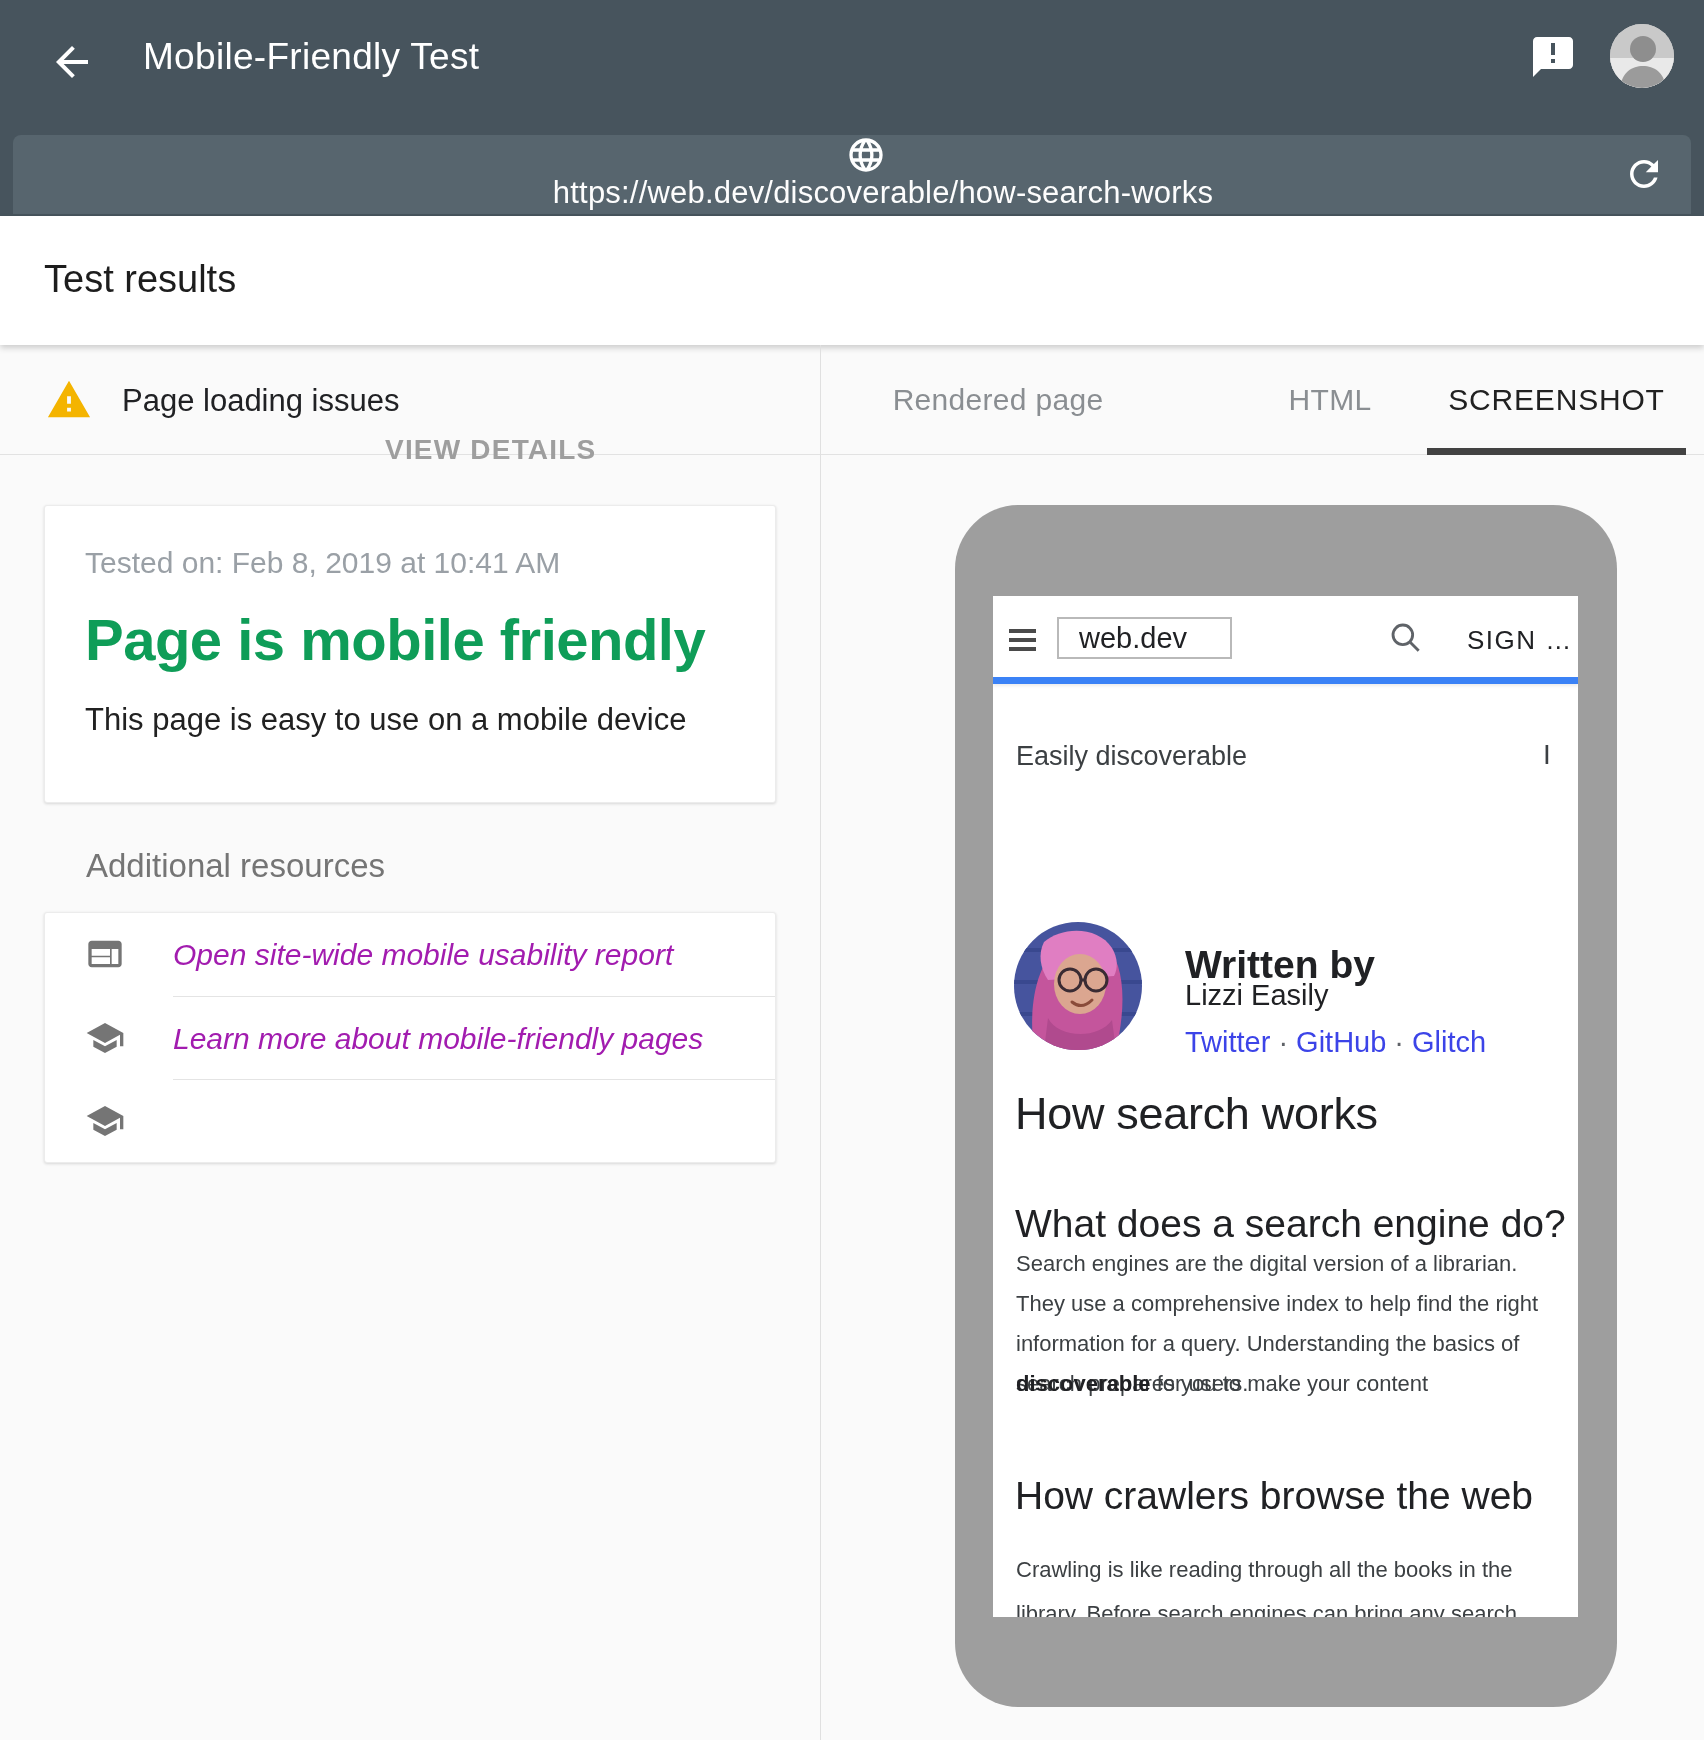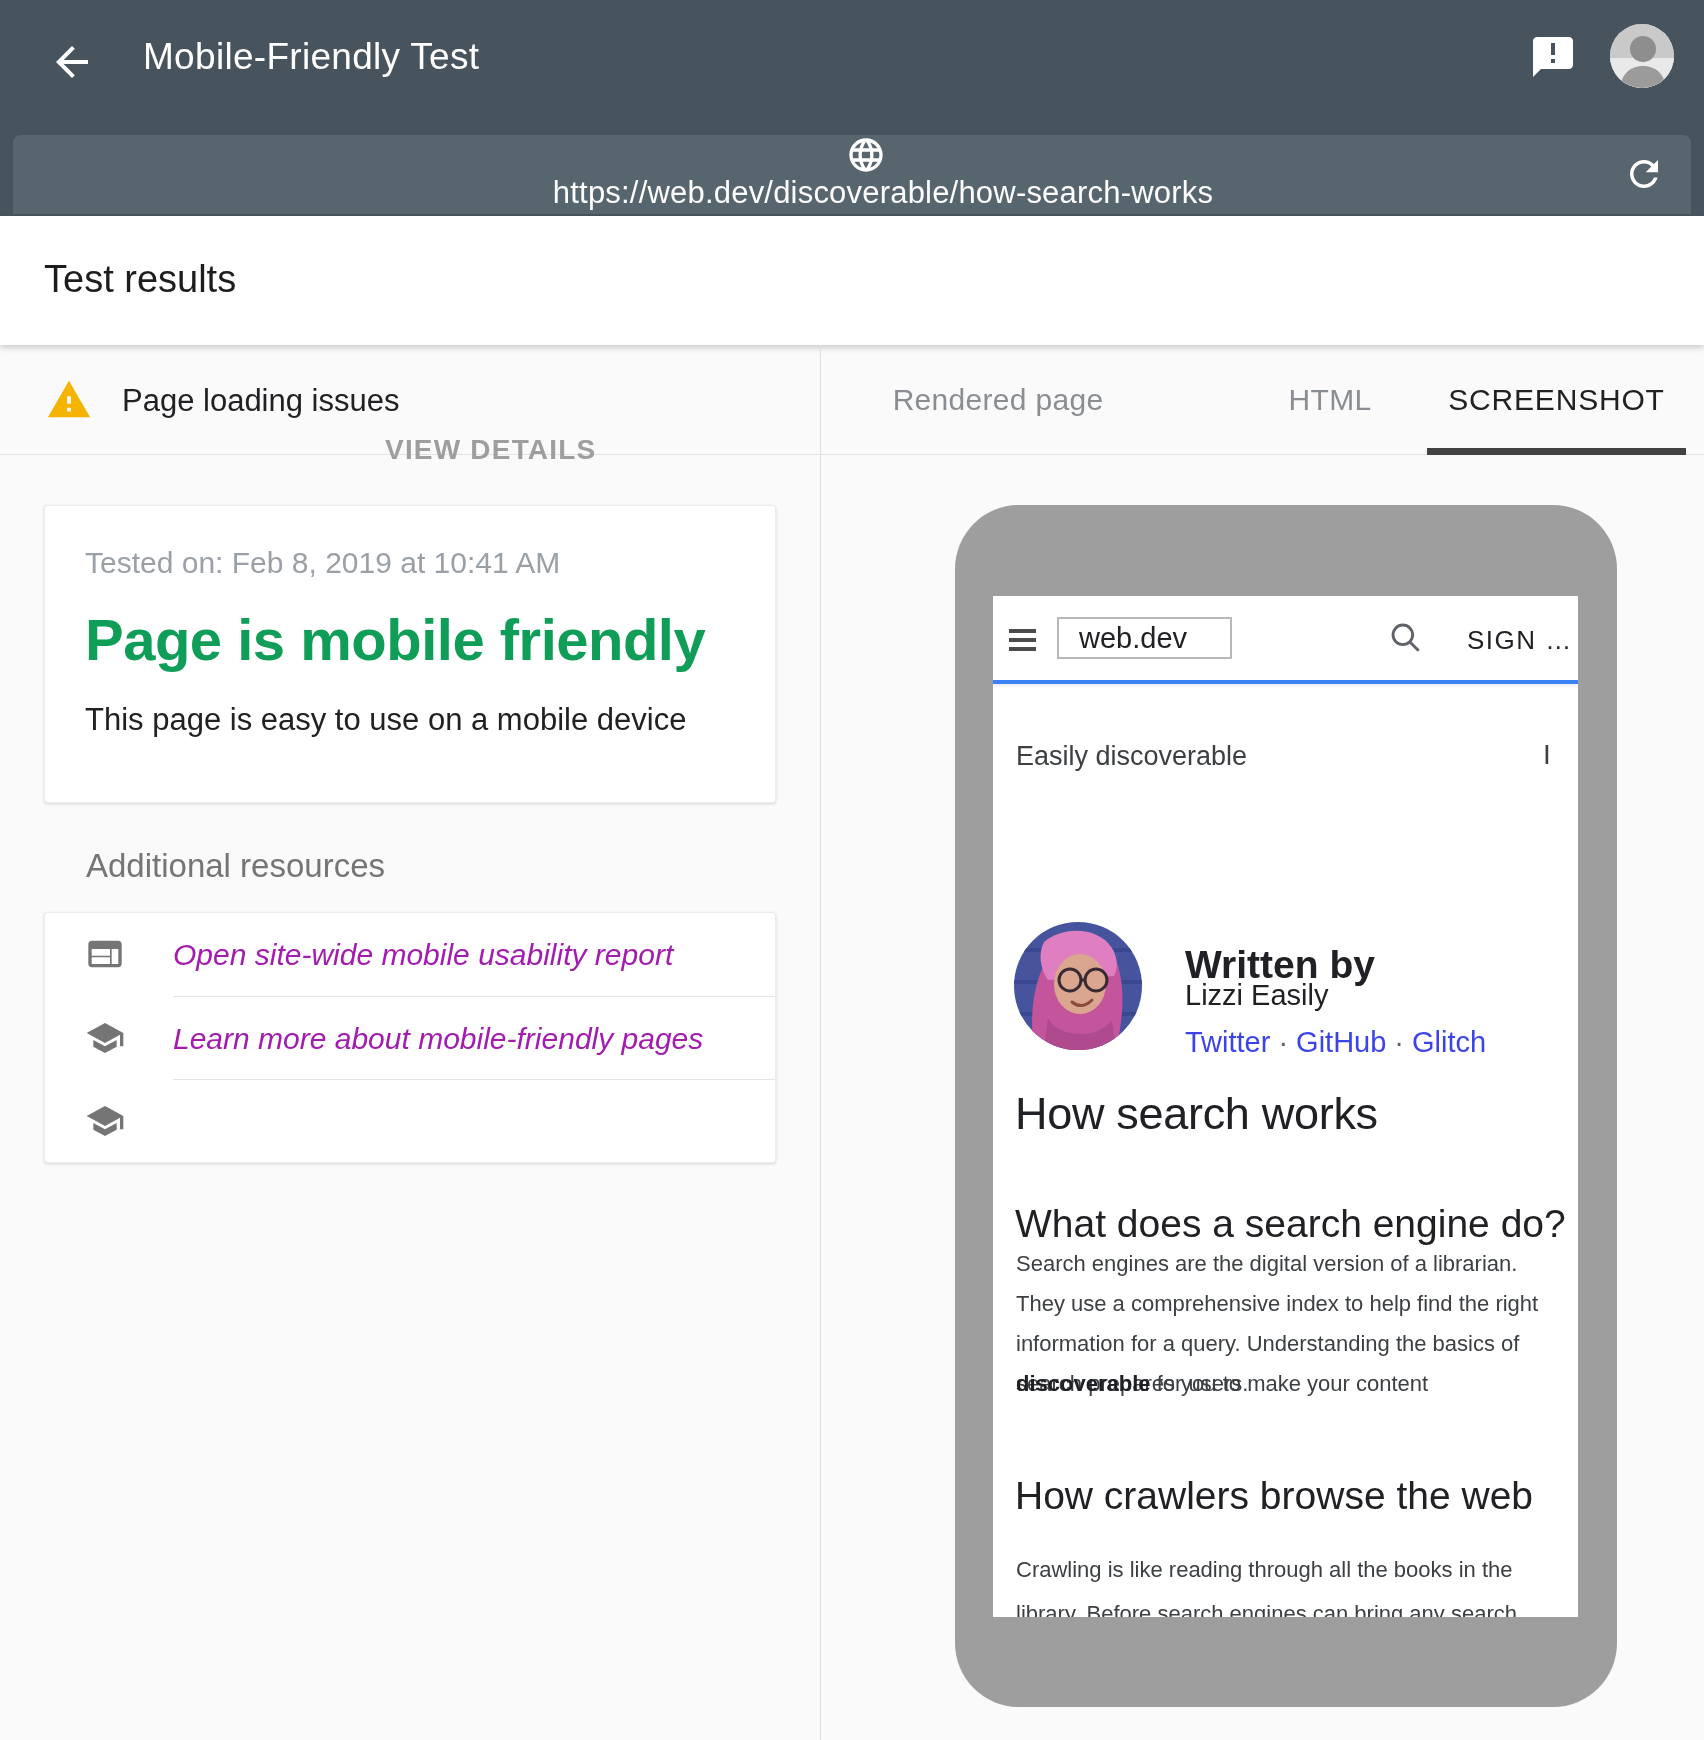--- a/index.html
+++ b/index.html
@@ -59,21 +59,21 @@
   .res-icon { position:absolute; left:40px; top:21px; width:40px; height:40px; }
   .res-label { position:absolute; left:128px; top:25px; font-size:30px; color:#a21caf;font-style:italic; }
   .res-divider { position:absolute; left:128px; width:602px; height:1px; background:#e4e4e4; }
   .res-div-1 { top:83px; } .res-div-2 { top:166px; }
 
   
   .phone { position:absolute; left:135px; top:50px; width:662px; height:1202px; background:#9e9e9e; border-radius:64px; }
   .phone-screen { position:absolute; left:38px; top:91px; width:585px; height:1021px; background:#ffffff; overflow:hidden; }
 
   .ph-appbar { position:absolute; left:0; top:0; width:585px; height:88px; background:#ffffff;
-               border-bottom:4px solid #3b82f6; box-shadow:0 2px 3px rgba(0,0,0,0.08); }
+               border-bottom:7px solid #3b82f6; box-shadow:0 2px 3px rgba(0,0,0,0.08); }
   .ph-hamburger { position:absolute; left:16px; top:33px; width:27px; height:22px; }
   .ph-hamburger div { height:3.5px; background:#4a4a4a; margin-bottom:5.5px; }
   .ph-sitebox { position:absolute; left:64px; top:21px; width:175px; height:42px; border:2px solid #b9b9b9;
                 display:flex; align-items:center; background:#fff; }
   .ph-sitename { margin-left:20px; font-size:29px; color:#202124; }
   .ph-search { position:absolute; left:394px; top:23px; width:38px; height:38px; }
   .ph-signin { position:absolute; left:474px; top:29px; font-size:26px; color:#202124; letter-spacing:1.5px; white-space:nowrap; }
 
   .ph-breadcrumb { position:absolute; left:23px; top:145px; font-size:27px; color:#3c4043; }
   .ph-breadcrumb-end { position:absolute; left:550px; top:143px; font-size:28px; color:#3c4043; }

